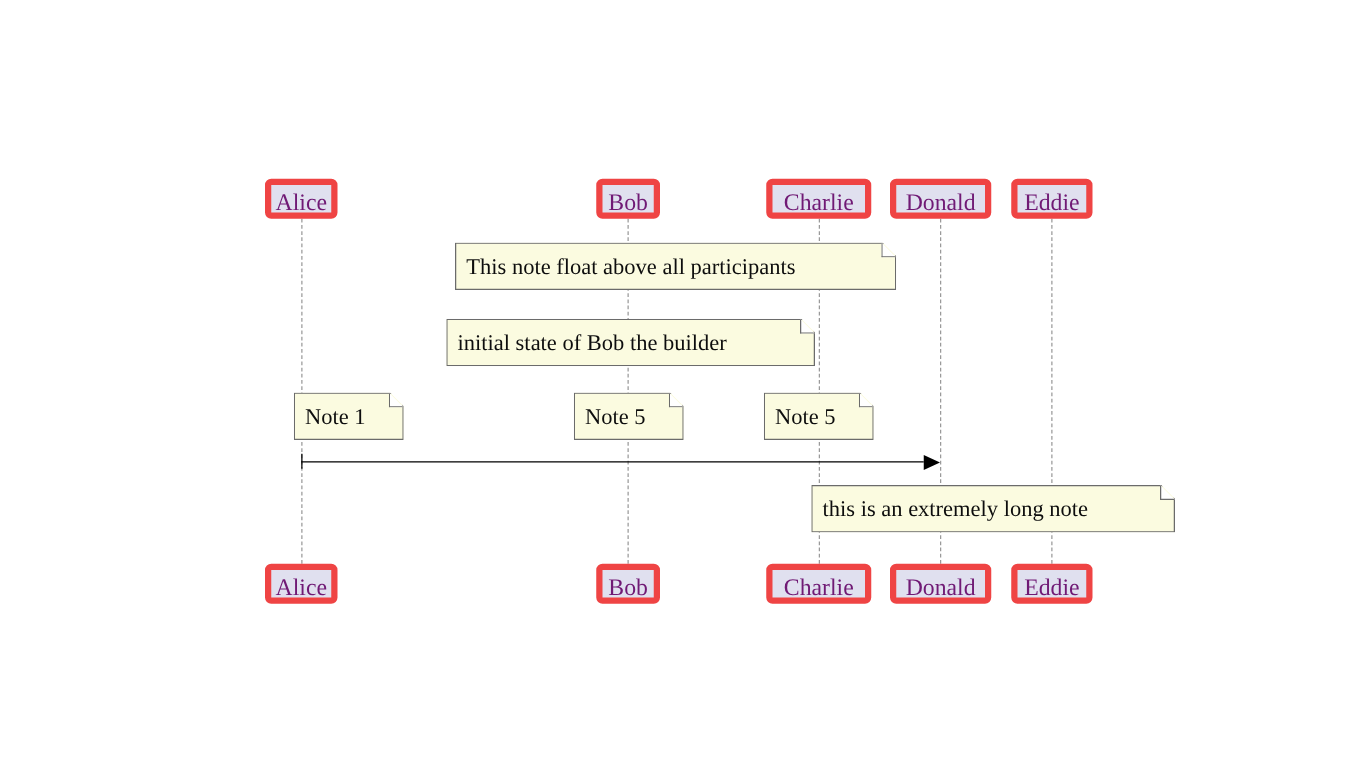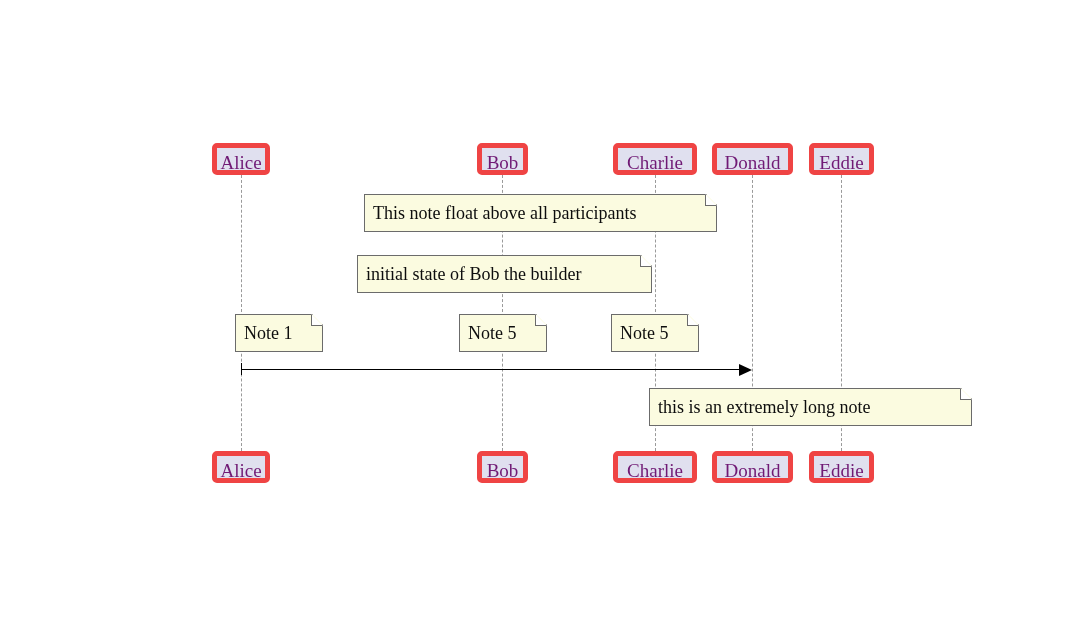--- a/index.html
+++ b/index.html
@@ -151,21 +151,21 @@
     <div class="note centered" style="left: 459px; top: 314px; width: 88px;">
       <div class="body"></div>
       <div class="fold"></div>
       <div class="label">Note 5</div>
     </div>
     <div class="note centered" style="left: 611px; top: 314px; width: 88px;">
       <div class="body"></div>
       <div class="fold"></div>
       <div class="label">Note 5</div>
     </div>
-    <div class="note centered" style="left: 649px; top: 388px; width: 323px;">
+    <div class="note centered" style="left: 649px; top: 388px; width: 291px;">
       <div class="body"></div>
       <div class="fold"></div>
       <div class="label">this is an extremely long note</div>
     </div>
     <div class="msg-tail" style="left: 241px; top: 363px; height: 12px;"></div>
     <div class="msg-line" style="left: 241px; top: 369px; width: 498px;"></div>
     <div class="msg-head" style="left: 739px; top: 364px;"></div>
   </div>
 
 </body></html>

